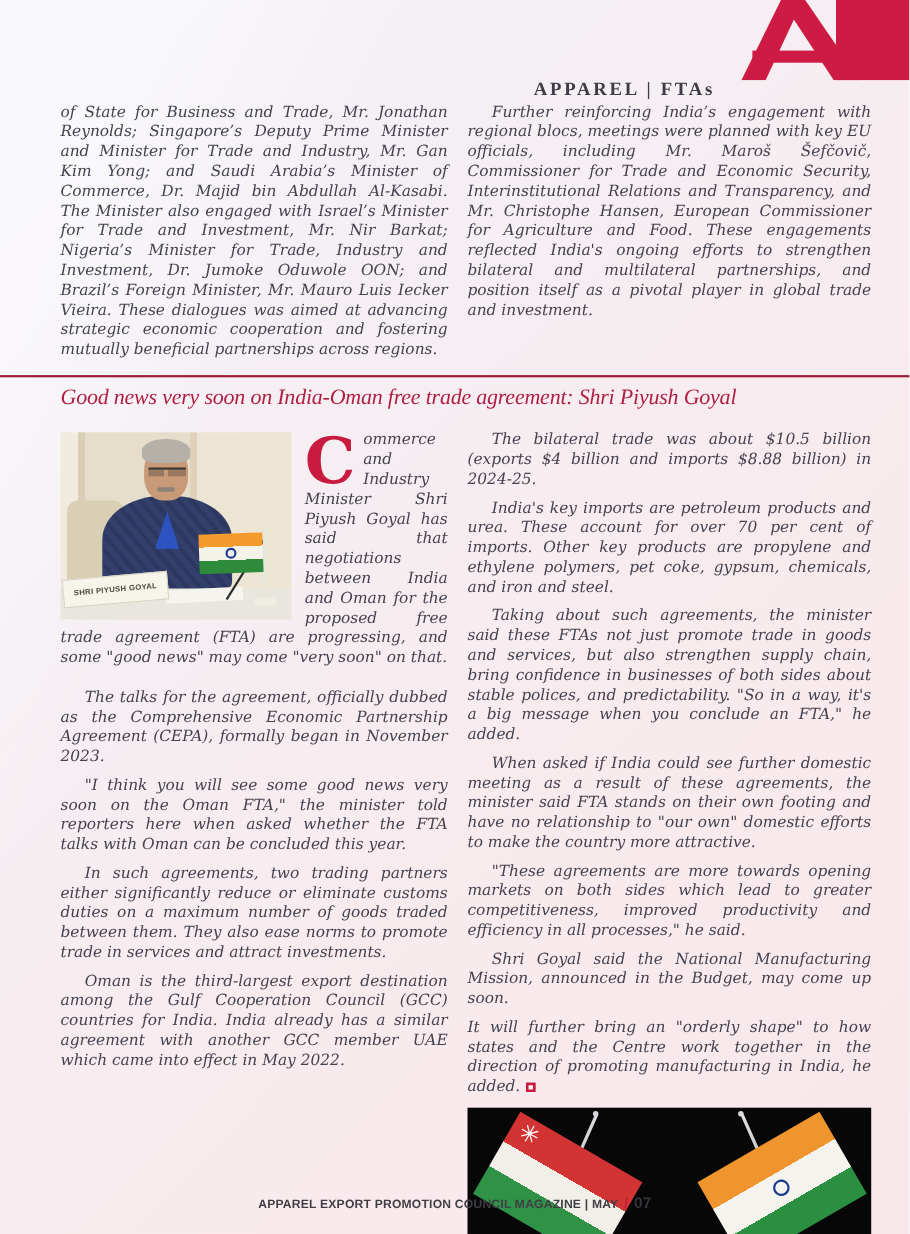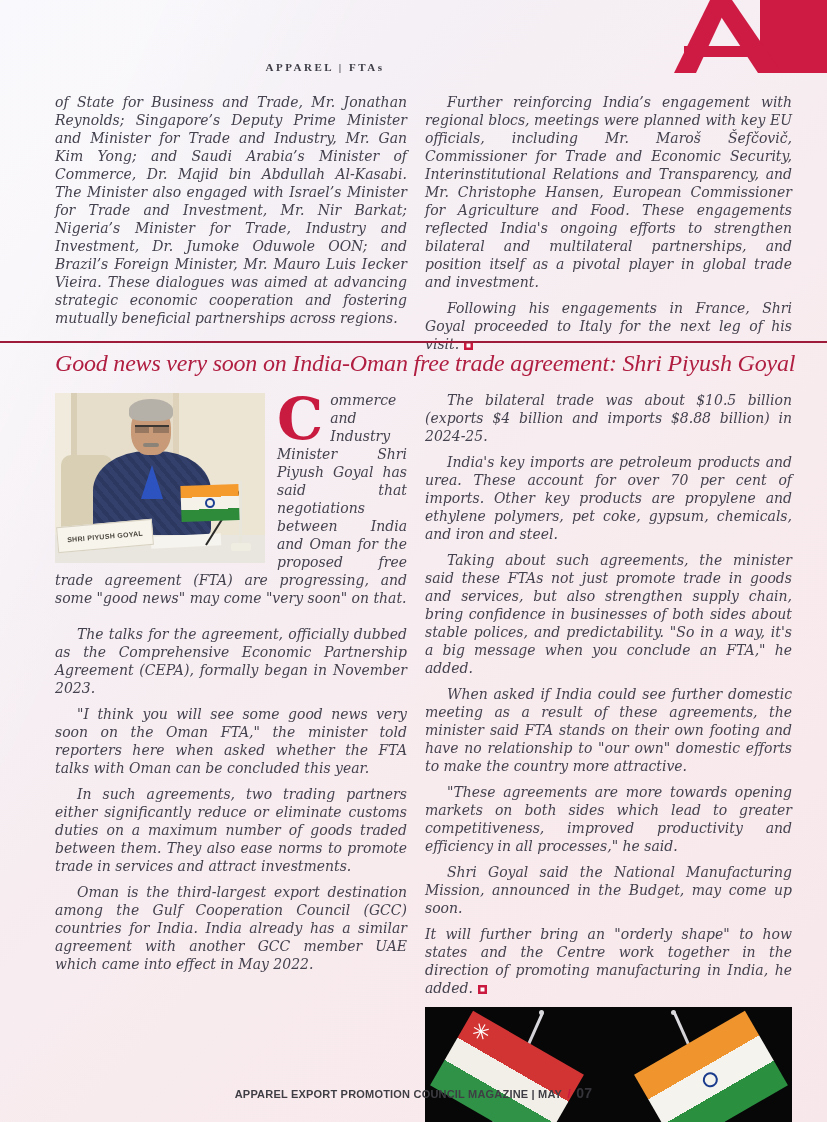--- a/index.html
+++ b/index.html
@@ -10,24 +10,24 @@
     margin: 0 auto;
     overflow: hidden;
     background:
       linear-gradient(115deg, rgba(255,255,255,.45) 0 140px, rgba(255,255,255,0) 340px),
       linear-gradient(135deg, #f4f3f9 0%, #f5eff4 30%, #f8ebee 62%, #f7e7ea 100%);
     font-family: "DejaVu Serif", serif;
   }
 
   
   .section-label {
-    position: absolute; top: 61px; left: 0; width: 650px;
-    text-align: center;
+    position: absolute; top: 71px; left: 0; width: 650px;
+    text-align: right;
     font-family: "Liberation Serif", serif;
-    font-size: 11px; letter-spacing: 2.5px;
+    font-size: 17px; letter-spacing: 2.5px;
     color: #3e3d47; font-weight: 600;
   }
   .a-logo { position: absolute; top: 0; right: 0; width: 167px; height: 73px; }
 
   
   .cols {
     position: absolute; left: 55px; width: 737px;
     display: grid; grid-template-columns: 352px 367px; column-gap: 18px;
   }
   .top-cols  { top: 93px; }
@@ -38,21 +38,21 @@
     color: #44424e; text-align: justify;
     text-indent: 22px; margin-bottom: 8px;
   }
   .noindent { text-indent: 0; }
 
   
   .divider { position: absolute; top: 341px; left: 0; width: 827px; height: 2px; background: #9e1c39; }
   .headline {
     position: absolute; top: 350px; left: 55px; width: 737px;
     font-family: "Liberation Serif", serif; font-style: italic;
-    font-size: 24px; letter-spacing: -0.2px; white-space: nowrap;
+    font-size: 20px; letter-spacing: -0.2px; white-space: nowrap;
     color: #b01e41;
   }
 
   
   .dropcap {
     float: left;
     font-family: "DejaVu Serif", serif; font-weight: bold; font-style: normal;
     font-size: 58px; line-height: 50px;
     color: #c91b40; margin: 3px 7px 0 0;
   }
@@ -141,21 +141,20 @@
     <polygon points="50,0 70,0 36,73 14,73" fill="#ce1b43"></polygon>
     <rect x="24" y="46" width="82" height="11" fill="#ce1b43"></rect>
   </svg>
 
   <div class="cols top-cols">
     <div>
       <p class="body-p noindent"><span>of State for Business and Trade, Mr. Jonathan Reynolds; Singapore’s Deputy Prime Minister and Minister for Trade and Industry, Mr. Gan Kim Yong; and Saudi Arabia’s Minister of Commerce, Dr. Majid bin Abdullah Al-Kasabi. The Minister also engaged with Israel’s Minister for Trade and Investment, Mr. Nir Barkat; Nigeria’s Minister for Trade, Industry and Investment, Dr. Jumoke Oduwole OON; and Brazil’s Foreign Minister, Mr. Mauro Luis Iecker Vieira. These dialogues was aimed at advancing strategic economic cooperation and fostering mutually beneficial partnerships across regions.</span></p>
     </div>
     <div>
       <p class="body-p"><span>Further reinforcing India’s engagement with regional blocs, meetings were planned with key EU officials, including Mr. Maroš Šefčovič, Commissioner for Trade and Economic Security, Interinstitutional Relations and Transparency, and Mr. Christophe Hansen, European Commissioner for Agriculture and Food. These engagements reflected India's ongoing efforts to strengthen bilateral and multilateral partnerships, and position itself as a pivotal player in global trade and investment.</span></p>
-      <p class="body-p"><span>Following his engagements in France, Shri Goyal proceeded to Italy for the next leg of his visit.</span><span class="endmark"></span></p>
     </div>
   </div>
 
   <div class="divider"></div>
   <div class="headline">Good news very soon on India-Oman free trade agreement: Shri Piyush Goyal</div>
 
   <div class="cols main-cols">
 
     <div>
       <div class="photo-goyal">

